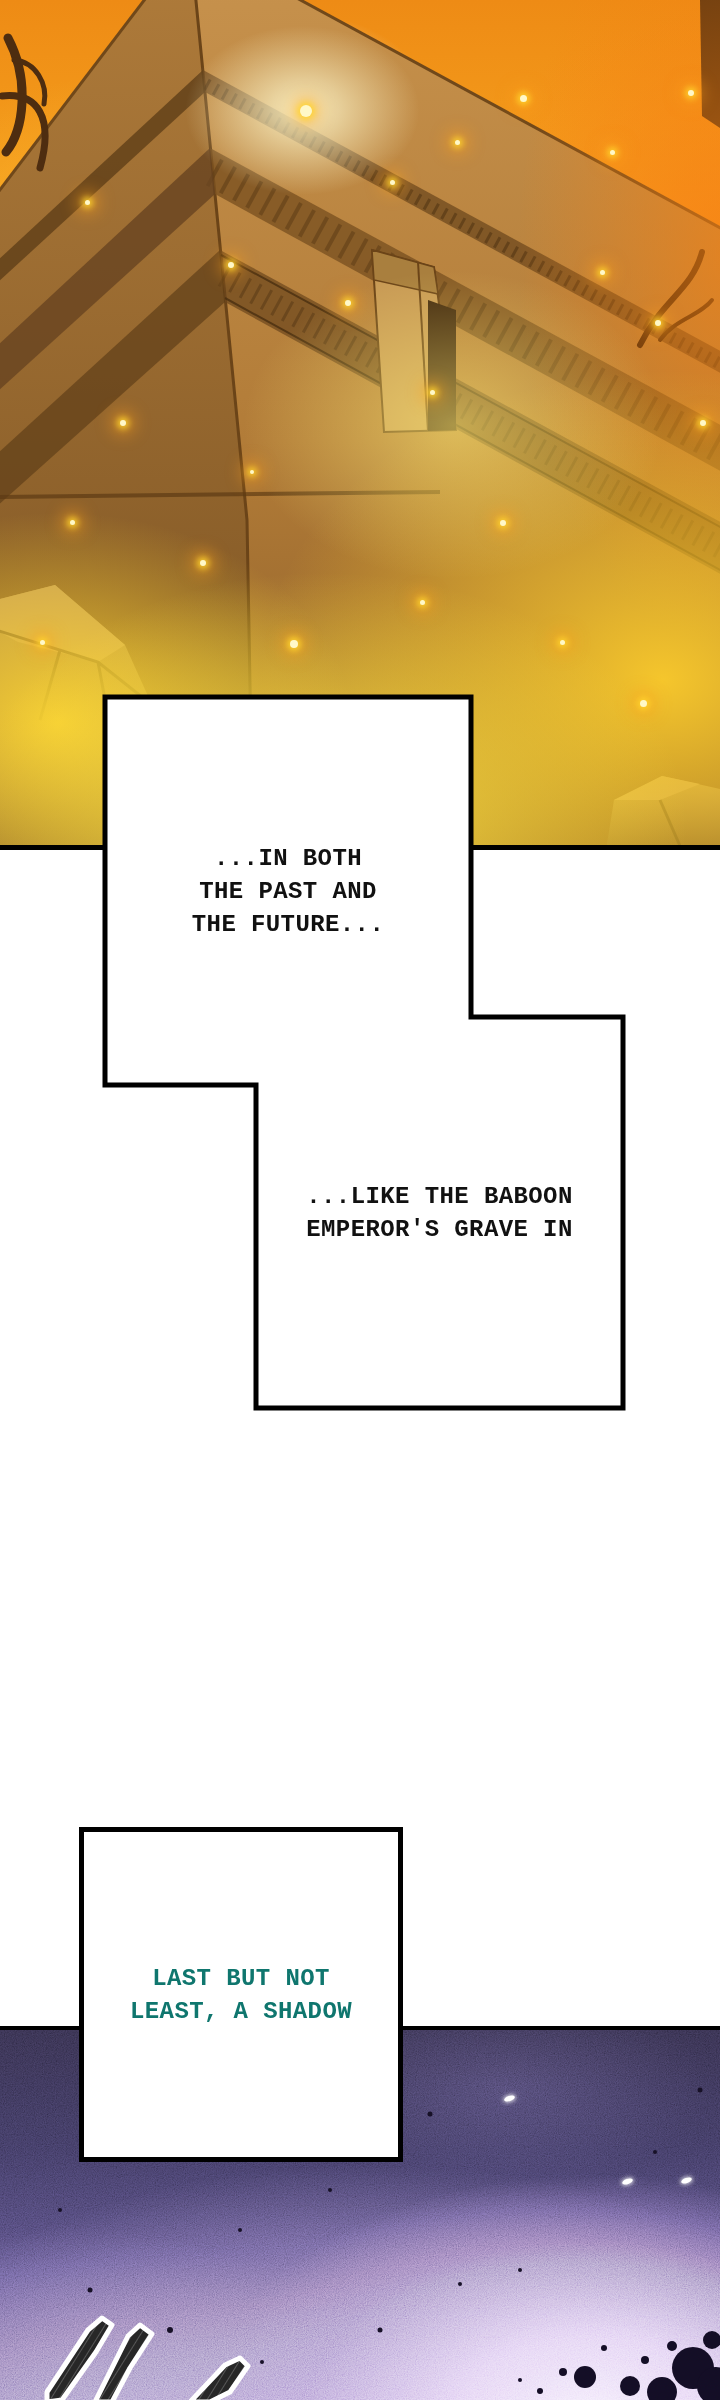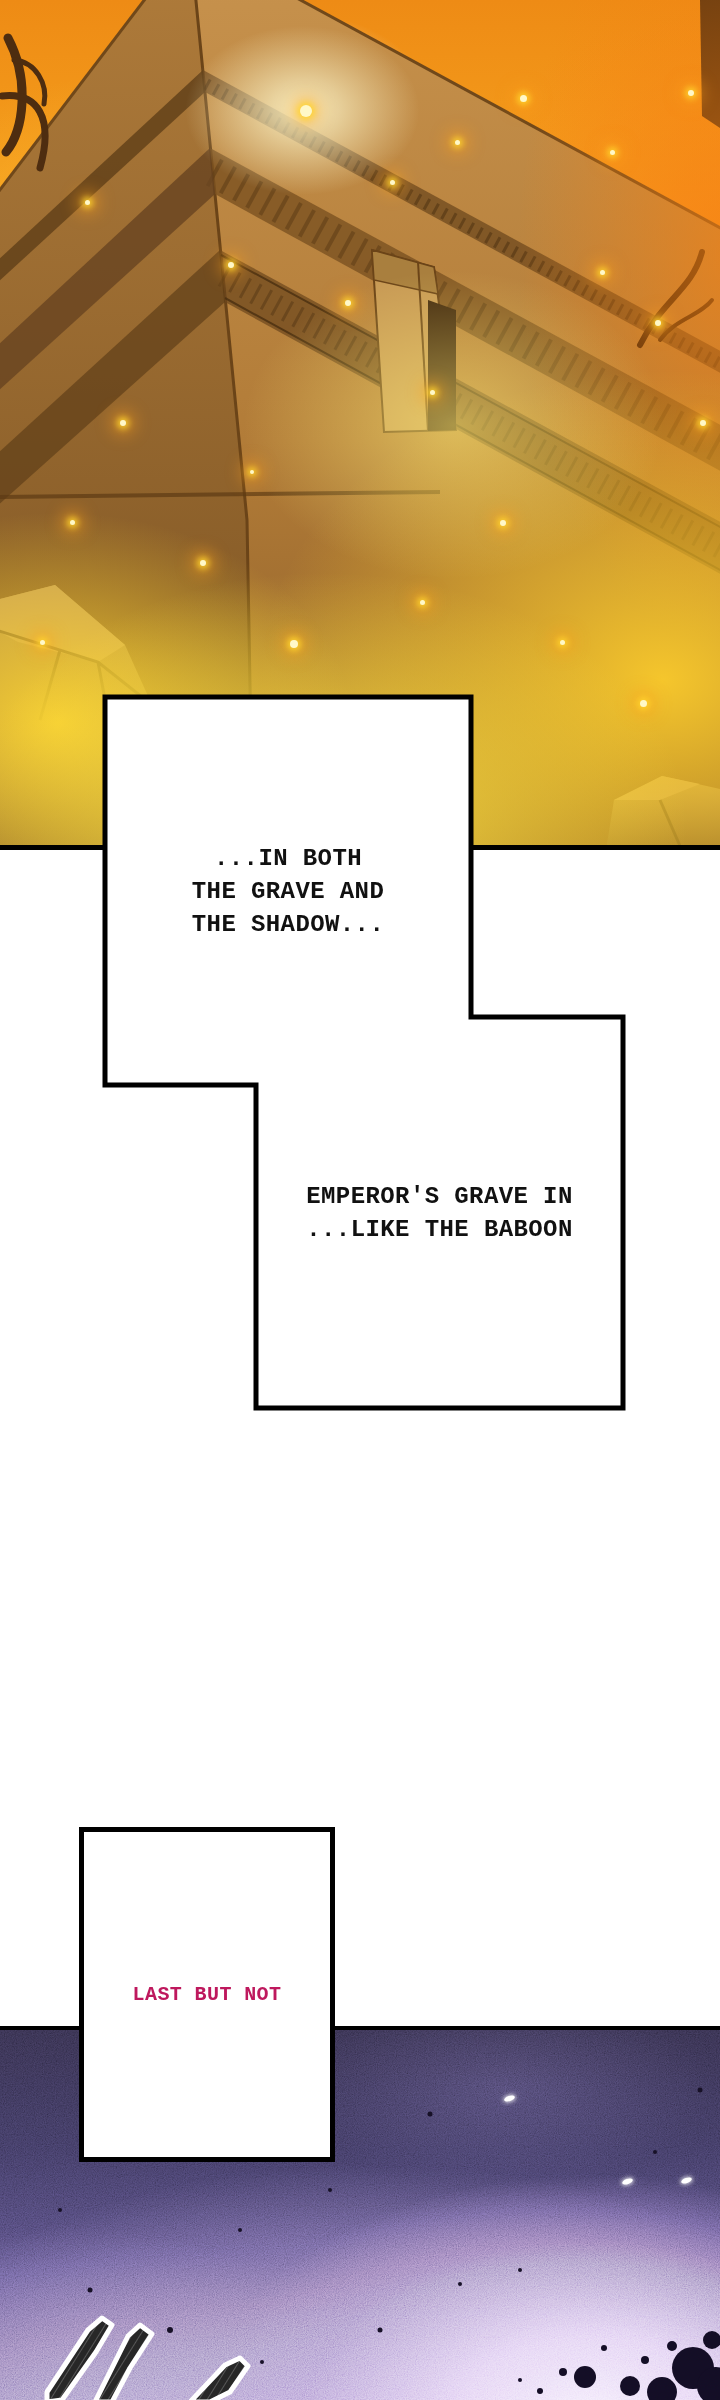--- a/index.html
+++ b/index.html
@@ -37,24 +37,24 @@
 
   
   .caption-svg{position:absolute;left:0;top:0;z-index:30;pointer-events:none;}
   .caption-text{
     position:absolute;z-index:31;display:flex;flex-direction:column;
     align-items:center;justify-content:center;text-align:center;
     color:#111;font-weight:bold;font-size:24px;line-height:33px;letter-spacing:.4px;
   }
   .caption-text .cap-line{display:block;white-space:nowrap;}
   .caption-box3{
-    position:absolute;left:79px;top:1827px;width:256px;height:335px;
+    position:absolute;left:79px;top:1827px;width:324px;height:335px;
     background:#ffffff;border:5px solid #000;box-sizing:border-box;z-index:30;
     display:flex;flex-direction:column;align-items:center;justify-content:center;
-    text-align:center;color:#be185d;font-weight:bold;font-size:20px;line-height:33px;letter-spacing:.4px;
+    text-align:center;color:#0f766e;font-weight:bold;font-size:24px;line-height:33px;letter-spacing:.4px;
   }
 
   
   .night-panel{position:absolute;left:0;top:2026px;width:720px;height:370px;
     border-top:4px solid #000;z-index:10;overflow:hidden;}
   .night-bg{position:absolute;inset:0;
     background:
       radial-gradient(300px 140px at 70% 16%, rgba(96,84,140,.35), rgba(96,84,140,0) 70%),
       radial-gradient(520px 330px at 82% 106%, #f2e9fb 0%, #dcc6f1 26%, rgba(170,140,210,.5) 55%, rgba(170,140,210,0) 75%),
       radial-gradient(760px 420px at 52% 118%, rgba(196,170,228,.85), rgba(196,170,228,0) 72%),
@@ -181,31 +181,32 @@
 
     <div class="fire-border"></div>
   </div>
 
   <svg class="caption-svg" width="720" height="1420" viewBox="0 0 720 1420">
     <path d="M105,697 L471,697 L471,1017 L623,1017 L623,1408 L256,1408 L256,1085 L105,1085 Z" fill="#ffffff" stroke="#000000" stroke-width="5"></path>
   </svg>
 
   <div class="caption-text" style="left:105px;top:697px;width:366px;height:388px;">
     <span class="cap-line">...IN BOTH</span>
-    <span class="cap-line">THE GRAVE AND</span>
-    <span class="cap-line">THE SHADOW...</span>
+    <span class="cap-line">THE PAST AND</span>
+    <span class="cap-line">THE FUTURE...</span>
   </div>
 
   <div class="caption-text" style="left:256px;top:1017px;width:367px;height:391px;">
+    <span class="cap-line">...LIKE THE BABOON</span>
     <span class="cap-line">EMPEROR'S GRAVE IN</span>
-    <span class="cap-line">...LIKE THE BABOON</span>
   </div>
 
   <div class="caption-box3">
     <span class="cap-line">LAST BUT NOT</span>
+    <span class="cap-line">LEAST, A SHADOW</span>
   </div>
 
   <div class="night-panel" aria-label="Dark violet night scene with a purple glow, ink-black blobs and jagged outlined shards">
     <div class="night-bg"></div>
 
     <svg class="noise" width="720" height="370">
       <filter id="nz">
           <feTurbulence type="fractalNoise" baseFrequency="0.9" numOctaves="2" seed="7" stitchTiles="stitch"></feTurbulence>
         <feColorMatrix type="saturate" values="0"></feColorMatrix>
         <feComponentTransfer>

